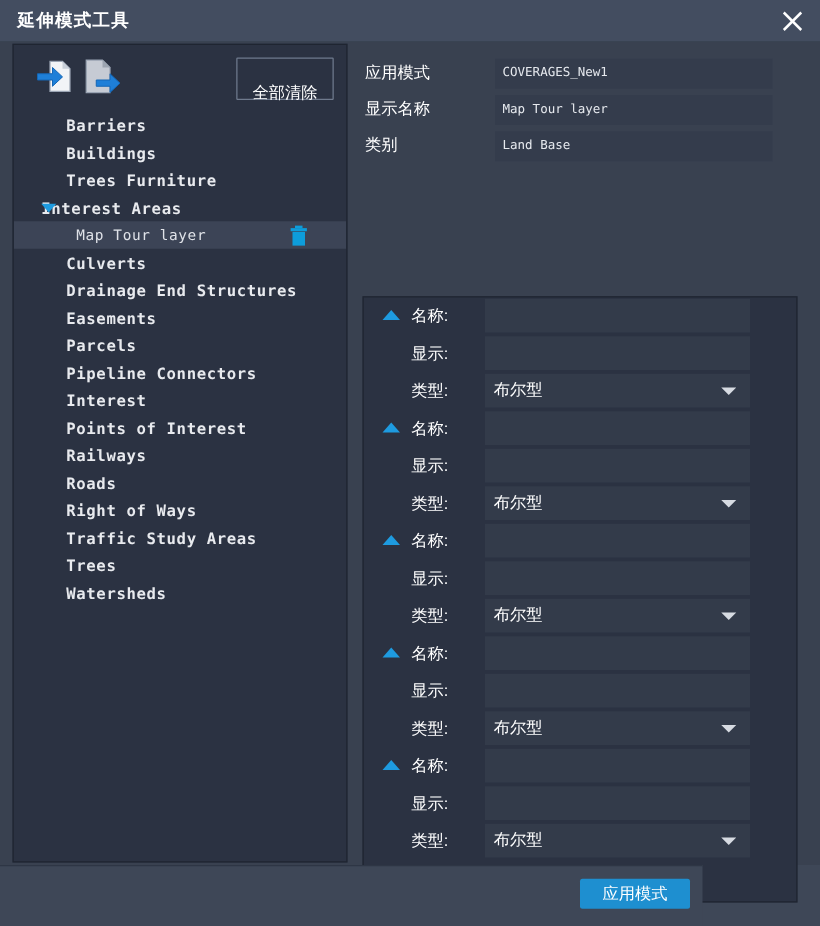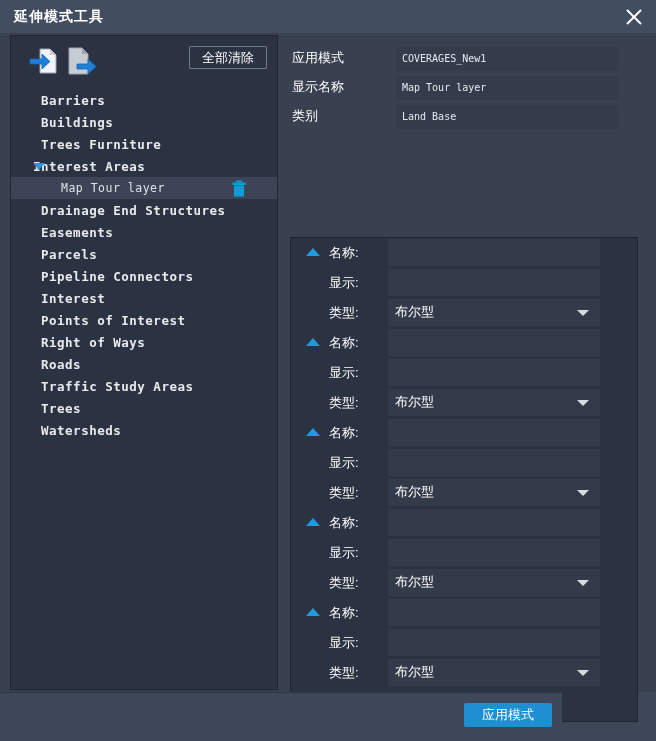--- a/index.html
+++ b/index.html
@@ -67,21 +67,21 @@
     top: 8px;
     width: 34px; height: 34px;
     cursor: pointer;
   }
   .tool-icon.import { left: 16px; }
   .tool-icon.export { left: 52px; }
   .clear-all-btn {
     position: absolute;
     right: 10px; top: 10px;
     height: 23px;
-    padding: 0 12px;
+    padding: 16px 12px;
     background: #2b3242;
     border: 1px solid #6f7a8d;
     color: #ffffff;
     font-size: 13px;
     line-height: 21px;
     cursor: pointer;
     border-radius: 1px;
   }
 
   .tree {
@@ -99,21 +99,21 @@
     cursor: pointer;
   }
   .tree-row .label {
     color: #e8eaee;
     font-family: "DejaVu Sans Mono", "Liberation Mono", monospace;
     font-size: 12.5px;
     font-weight: bold;
     letter-spacing: 0.5px;
     white-space: nowrap;
   }
-  .tree-row.level0 .label { margin-left: 30px; }
+  .tree-row.level0 .label { margin-left: 42px; }
   .tree-row.level0.expandable .label { margin-left: 22px; }
   .tree-row.level1 { background: #3c4456; }
   .tree-row.level1 .label {
     margin-left: 50px;
     font-size: 11.5px;
     font-weight: normal;
     color: #dfe2e8;
   }
   .caret-down {
     position: absolute;
@@ -327,42 +327,48 @@
         </div>
         <div class="tree-row level1">
           <span class="label">Map Tour layer</span>
           <span class="trash-icon"><svg width="16" height="17" viewBox="0 0 16 17">
               <rect x="5" y="0.5" width="6" height="2" fill="#0d9ddb"></rect>
               <rect x="1.5" y="2.5" width="13" height="2.5" fill="#0d9ddb"></rect>
               <rect x="3" y="5.5" width="10" height="11" fill="#0d9ddb"></rect>
             </svg></span>
         </div>
         <div class="tree-row level0">
+          <span class="label">Culverts</span>
+        </div>
+        <div class="tree-row level0">
           <span class="label">Drainage End Structures</span>
         </div>
         <div class="tree-row level0">
           <span class="label">Easements</span>
         </div>
         <div class="tree-row level0">
           <span class="label">Parcels</span>
         </div>
         <div class="tree-row level0">
           <span class="label">Pipeline Connectors</span>
         </div>
         <div class="tree-row level0">
           <span class="label">Interest</span>
         </div>
         <div class="tree-row level0">
           <span class="label">Points of Interest</span>
         </div>
         <div class="tree-row level0">
+          <span class="label">Railways</span>
+        </div>
+        <div class="tree-row level0">
+          <span class="label">Roads</span>
+        </div>
+        <div class="tree-row level0">
           <span class="label">Right of Ways</span>
-        </div>
-        <div class="tree-row level0">
-          <span class="label">Roads</span>
         </div>
         <div class="tree-row level0">
           <span class="label">Traffic Study Areas</span>
         </div>
         <div class="tree-row level0">
           <span class="label">Trees</span>
         </div>
         <div class="tree-row level0">
           <span class="label">Watersheds</span>
         </div>

